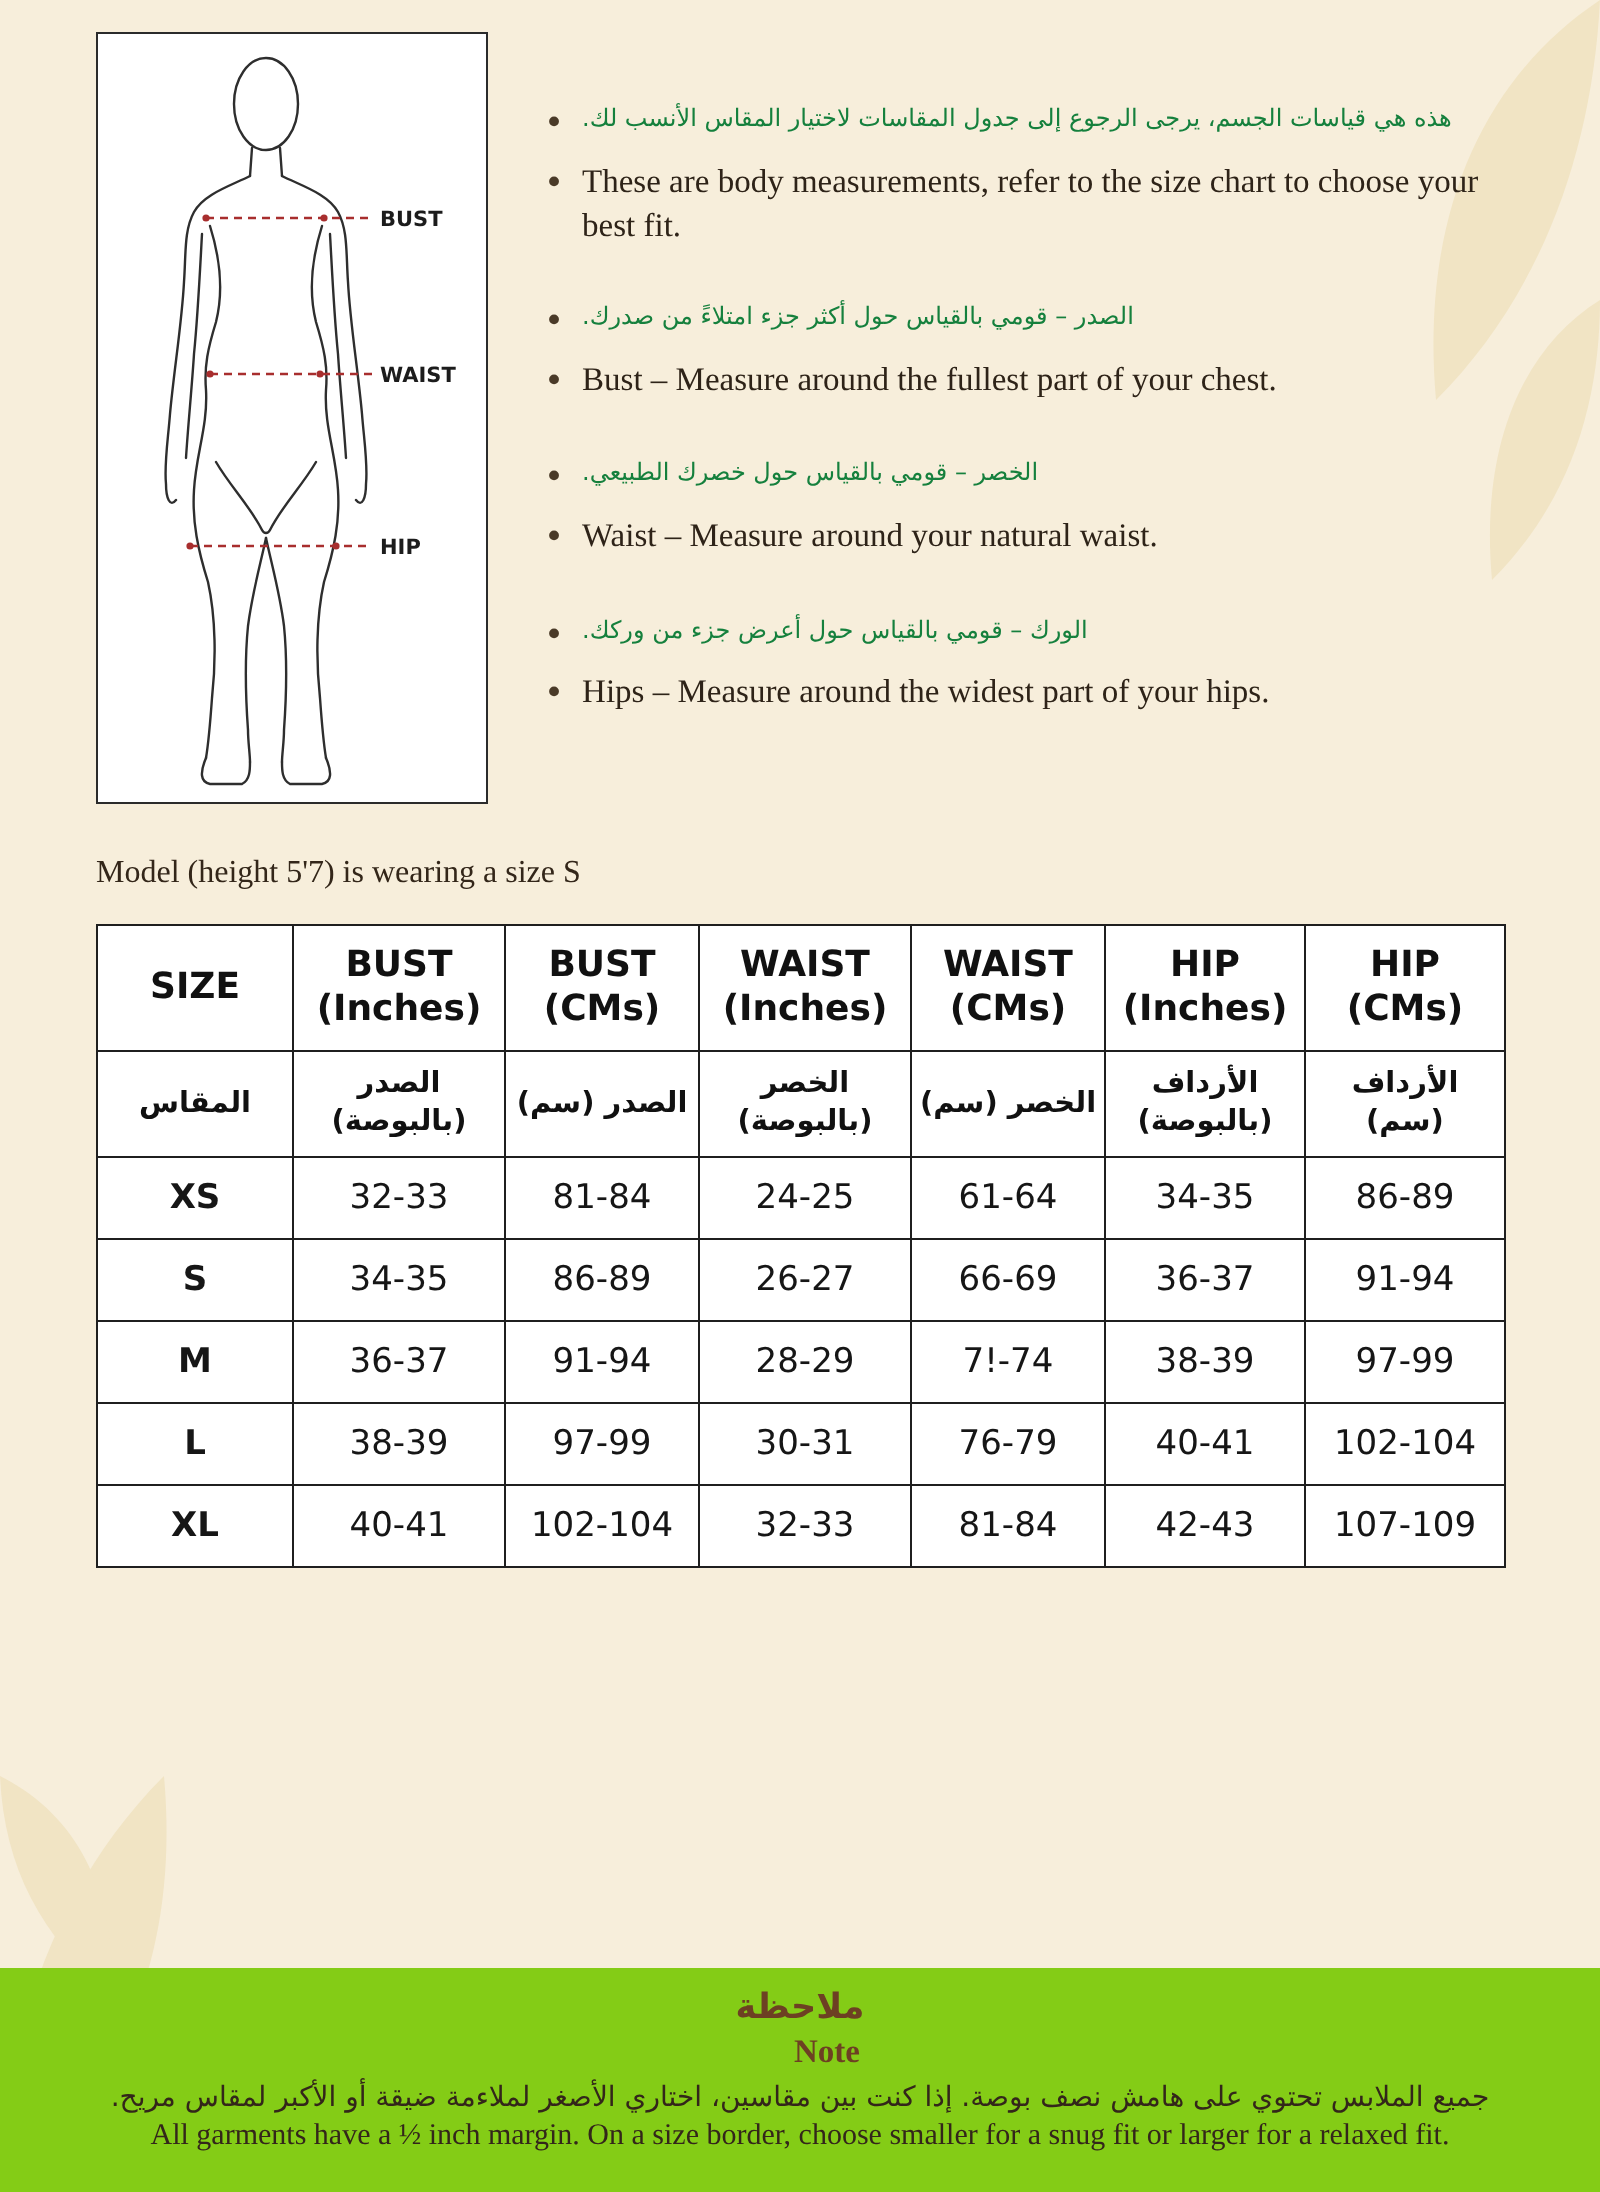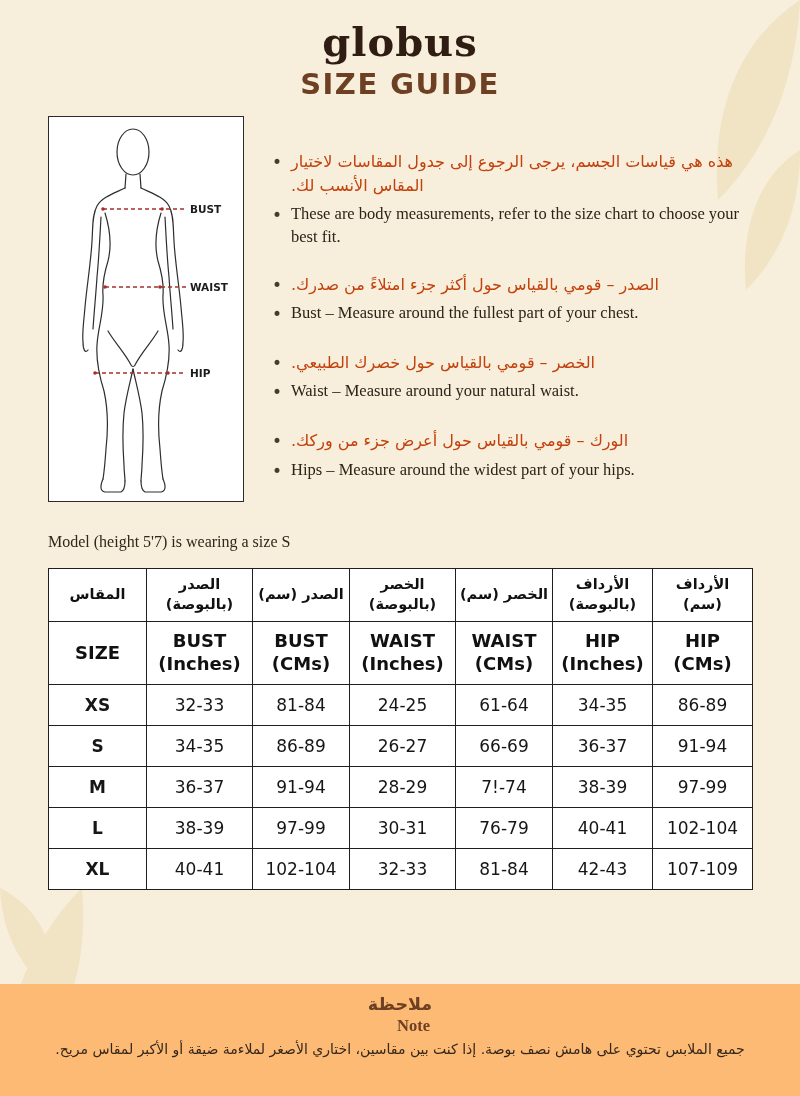--- a/index.html
+++ b/index.html
@@ -17,35 +17,35 @@
   .logo{font-family:"DejaVu Serif",serif;font-weight:700;font-size:40px;line-height:44px;color:#2f1c12;letter-spacing:1px;}
   .title{font-family:"DejaVu Sans",sans-serif;font-weight:700;font-size:29px;line-height:32px;color:#6d4023;letter-spacing:1.5px;margin-top:4px;}
 
   .content{display:flex;gap:28px;padding:16px 48px 0 48px;}
   .figure-box{width:196px;height:386px;background:#ffffff;border:1.5px solid #2b2b2b;box-sizing:border-box;flex:0 0 auto;}
   .bullets{flex:1;padding-top:34px;}
   .group{margin-bottom:24px;}
   .item{display:flex;gap:9px;margin-bottom:5px;align-items:flex-start;}
   .dot{color:#4a3a28;font-size:17px;line-height:1.45;flex:0 0 auto;}
   .txt{flex:1;}
-  .txt.ar{direction:rtl;text-align:left;font-size:16px;line-height:1.5;font-weight:500;color:#c2410c;}
+  .txt.ar{direction:rtl;text-align:left;font-size:12px;line-height:1.5;font-weight:500;color:#15803d;}
   .txt.en{font-family:"Liberation Serif","DejaVu Serif",serif;font-size:16.5px;line-height:1.38;color:#2e2318;}
 
   .model-note{margin:24px 48px 0 48px;}
   .model-note .ar{direction:rtl;text-align:left;font-size:15.5px;line-height:1.55;font-weight:500;}
   .model-note .en{font-family:Liberation Serif, serif;font-size:16px;line-height:1.4;}
 
   table{border-collapse:collapse;margin:14px 48px 0 48px;width:704px;background:#ffffff;table-layout:fixed;}
   th,td{border:1.6px solid #1f1f1f;text-align:center;vertical-align:middle;padding:0 2px;}
   th.h-en{font-size:18px;font-weight:700;height:62px;line-height:1.25;color:#111111;}
   th.h-ar{font-size:14.5px;font-weight:700;height:52px;line-height:1.35;color:#111111;}
   td.data{font-size:17px;height:40px;color:#161616;}
   td.size-col{font-weight:700;}
 
-  .note{position:absolute;left:0;right:0;bottom:0;height:112px;background:#fdba74;text-align:center;box-sizing:border-box;padding-top:10px;}
+  .note{position:absolute;left:0;right:0;bottom:0;height:112px;background:#84cc16;text-align:center;box-sizing:border-box;padding-top:10px;}
   .note-title-ar{font-weight:700;font-size:17.5px;color:#6d4023;direction:rtl;}
   .note-title-en{font-family:"Liberation Serif","DejaVu Serif",serif;font-weight:700;font-size:16.5px;color:#6d4023;margin-top:2px;padding-left:27px;}
   .note-body-ar{direction:rtl;font-size:14px;font-weight:400;color:#33261a;margin-top:5px;padding:0 20px;}
   .note-body-en{font-family:"Liberation Serif","DejaVu Serif",serif;font-size:15px;color:#33261a;margin-top:3px;padding:0 20px;}
 </style>
 </head>
 <body>
 
 <svg class="deco deco-tr" width="200" height="300" viewBox="0 0 200 300">
   <g fill="#f1e4c4">
@@ -55,24 +55,20 @@
 </svg>
 <svg class="deco deco-bl" width="190" height="260" viewBox="0 0 190 260">
   <g fill="#f1e4c4">
     <path d="M0,240 C60,200 90,130 82,40 C32,90 4,160 0,240 Z"></path>
     <path d="M0,40 C40,60 58,100 56,150 C20,120 2,85 0,40 Z"></path>
   </g>
 </svg>
 
 <div class="page">
 
-  <header>
-    <div class="logo">globus</div>
-    <div class="title">SIZE GUIDE</div>
-  </header>
 
   <div class="content">
     <div class="figure-box">
       <svg width="193" height="383" viewBox="0 0 193 383">
         <g fill="none" stroke="#2e2e2e" stroke-width="1.2" stroke-linecap="round">
           <ellipse cx="84" cy="35" rx="16" ry="23"></ellipse>
           <path d="M77,57 L76,71 M91,57 L92,71"></path>
           <path d="M76,71 C66,76 53,80 48,89 C43,98 44,110 43,124 C42,144 38,168 36,190 C35,203 33,215 34,225 C34,232 36,237 39,233"></path>
           <path d="M92,71 C102,76 115,80 120,89 C125,98 124,110 125,124 C126,144 130,168 132,190 C133,203 135,215 134,225 C134,232 132,237 129,233"></path>
           <path d="M52,100 C51,118 50,140 48,160 C47,176 45,196 44,212"></path>
@@ -158,20 +154,49 @@
       <col style="width:98px">
         <col style="width:106px">
         <col style="width:97px">
       <col style="width:106px">
         <col style="width:97px">
         <col style="width:100px">
         <col style="width:100px">
     </colgroup>
     <thead>
       <tr>
+          <th class="h-en">
+            <div>SIZE</div>
+          </th>
+          <th class="h-en">
+            <div>BUST</div>
+            <div>(Inches)</div>
+          </th>
+          <th class="h-en">
+            <div>BUST</div>
+            <div>(CMs)</div>
+          </th>
+          <th class="h-en">
+            <div>WAIST</div>
+            <div>(Inches)</div>
+          </th>
+          <th class="h-en">
+            <div>WAIST</div>
+            <div>(CMs)</div>
+          </th>
+          <th class="h-en">
+            <div>HIP</div>
+            <div>(Inches)</div>
+          </th>
+          <th class="h-en">
+            <div>HIP</div>
+            <div>(CMs)</div>
+          </th>
+        </tr>
+      <tr>
           <th class="h-ar" dir="rtl">
             <div>المقاس</div>
           </th>
           <th class="h-ar" dir="rtl">
             <div>الصدر</div>
             <div>(بالبوصة)</div>
           </th>
           <th class="h-ar" dir="rtl">
             <div>الصدر (سم)</div>
           </th>
@@ -181,49 +206,20 @@
           </th>
           <th class="h-ar" dir="rtl">
             <div>الخصر (سم)</div>
           </th>
           <th class="h-ar" dir="rtl">
             <div>الأرداف</div>
             <div>(بالبوصة)</div>
           </th>
           <th class="h-ar" dir="rtl">
             <div>الأرداف (سم)</div>
-          </th>
-        </tr>
-      <tr>
-          <th class="h-en">
-            <div>SIZE</div>
-          </th>
-          <th class="h-en">
-            <div>BUST</div>
-            <div>(Inches)</div>
-          </th>
-          <th class="h-en">
-            <div>BUST</div>
-            <div>(CMs)</div>
-          </th>
-          <th class="h-en">
-            <div>WAIST</div>
-            <div>(Inches)</div>
-          </th>
-          <th class="h-en">
-            <div>WAIST</div>
-            <div>(CMs)</div>
-          </th>
-          <th class="h-en">
-            <div>HIP</div>
-            <div>(Inches)</div>
-          </th>
-          <th class="h-en">
-            <div>HIP</div>
-            <div>(CMs)</div>
           </th>
         </tr>
     </thead>
     <tbody>
         <tr>
           <td class="data size-col">XS</td>
           <td class="data">32-33</td>
           <td class="data">81-84</td>
           <td class="data">24-25</td>
           <td class="data">61-64</td>
@@ -266,15 +262,16 @@
           <td class="data">42-43</td>
           <td class="data">107-109</td>
         </tr>
       </tbody>
   </table>
 
   <footer class="note">
     <div class="note-title-ar">ملاحظة</div>
     <div class="note-title-en">Note</div>
     <div class="note-body-ar">جميع الملابس تحتوي على هامش نصف بوصة. إذا كنت بين مقاسين، اختاري الأصغر لملاءمة ضيقة أو الأكبر لمقاس مريح.</div>
+    <div class="note-body-en">All garments have a ½ inch margin. On a size border, choose smaller for a snug fit or larger for a relaxed fit.</div>
   </footer>
 
 </div>
 
 </body></html>

